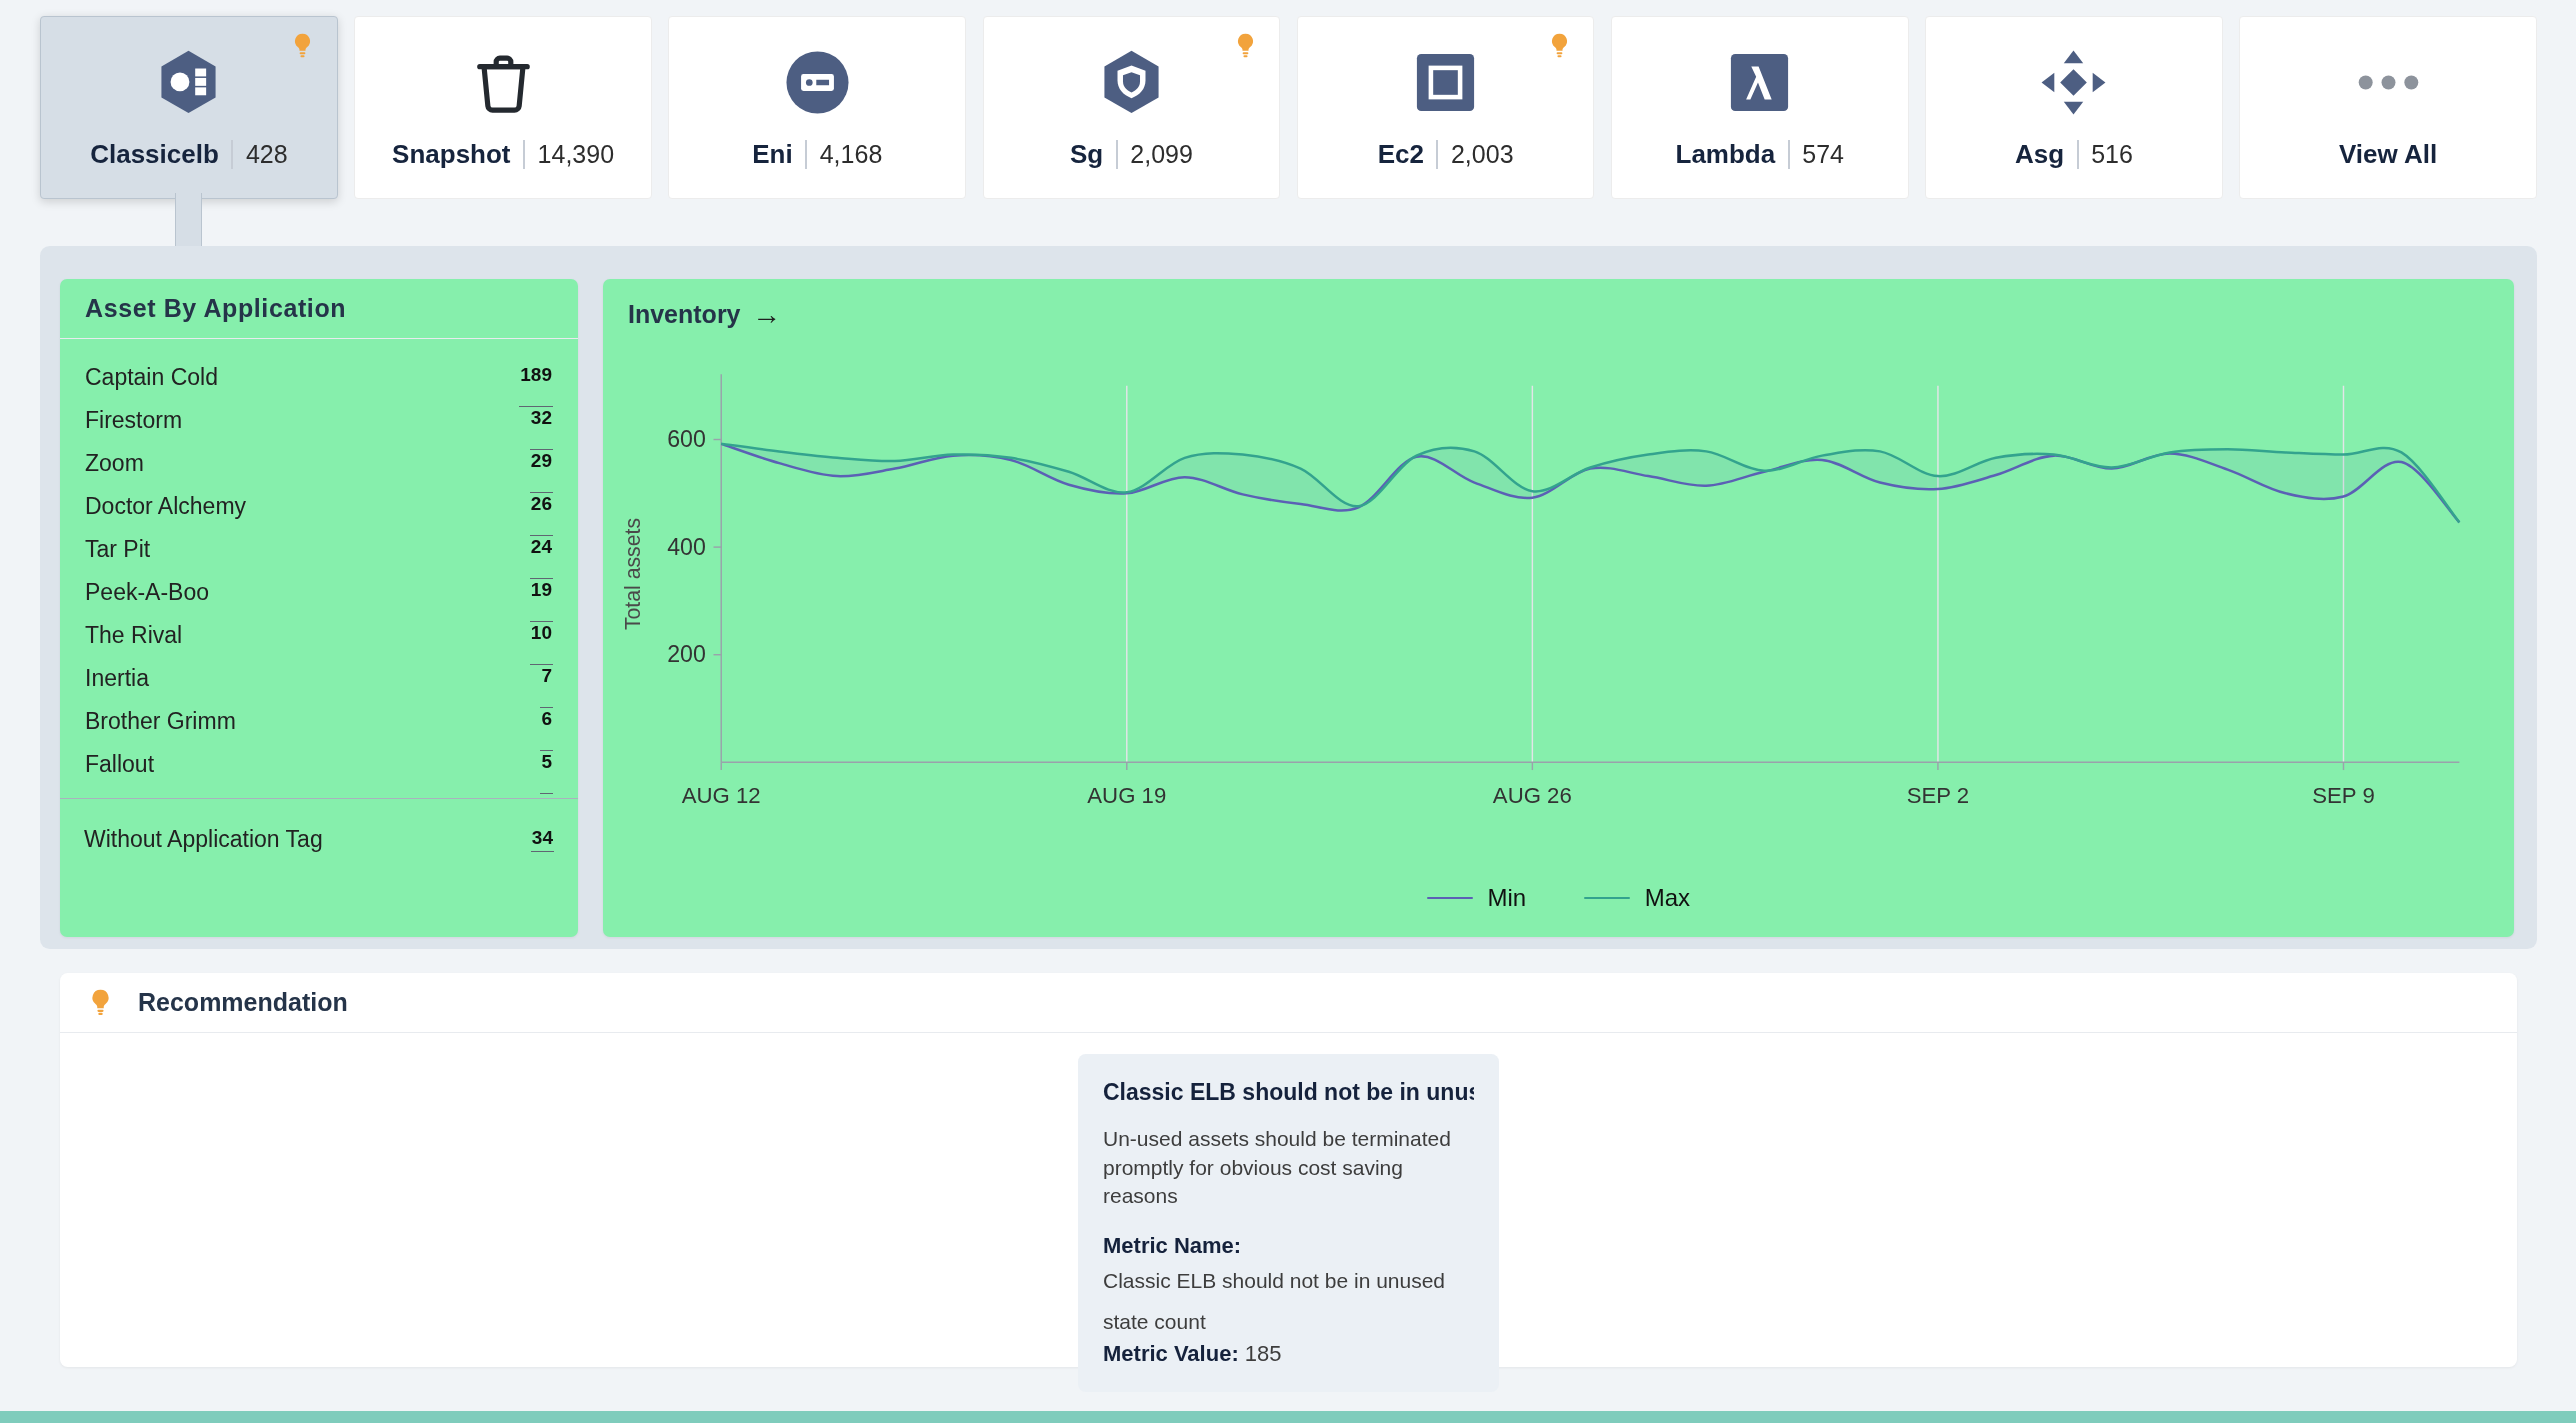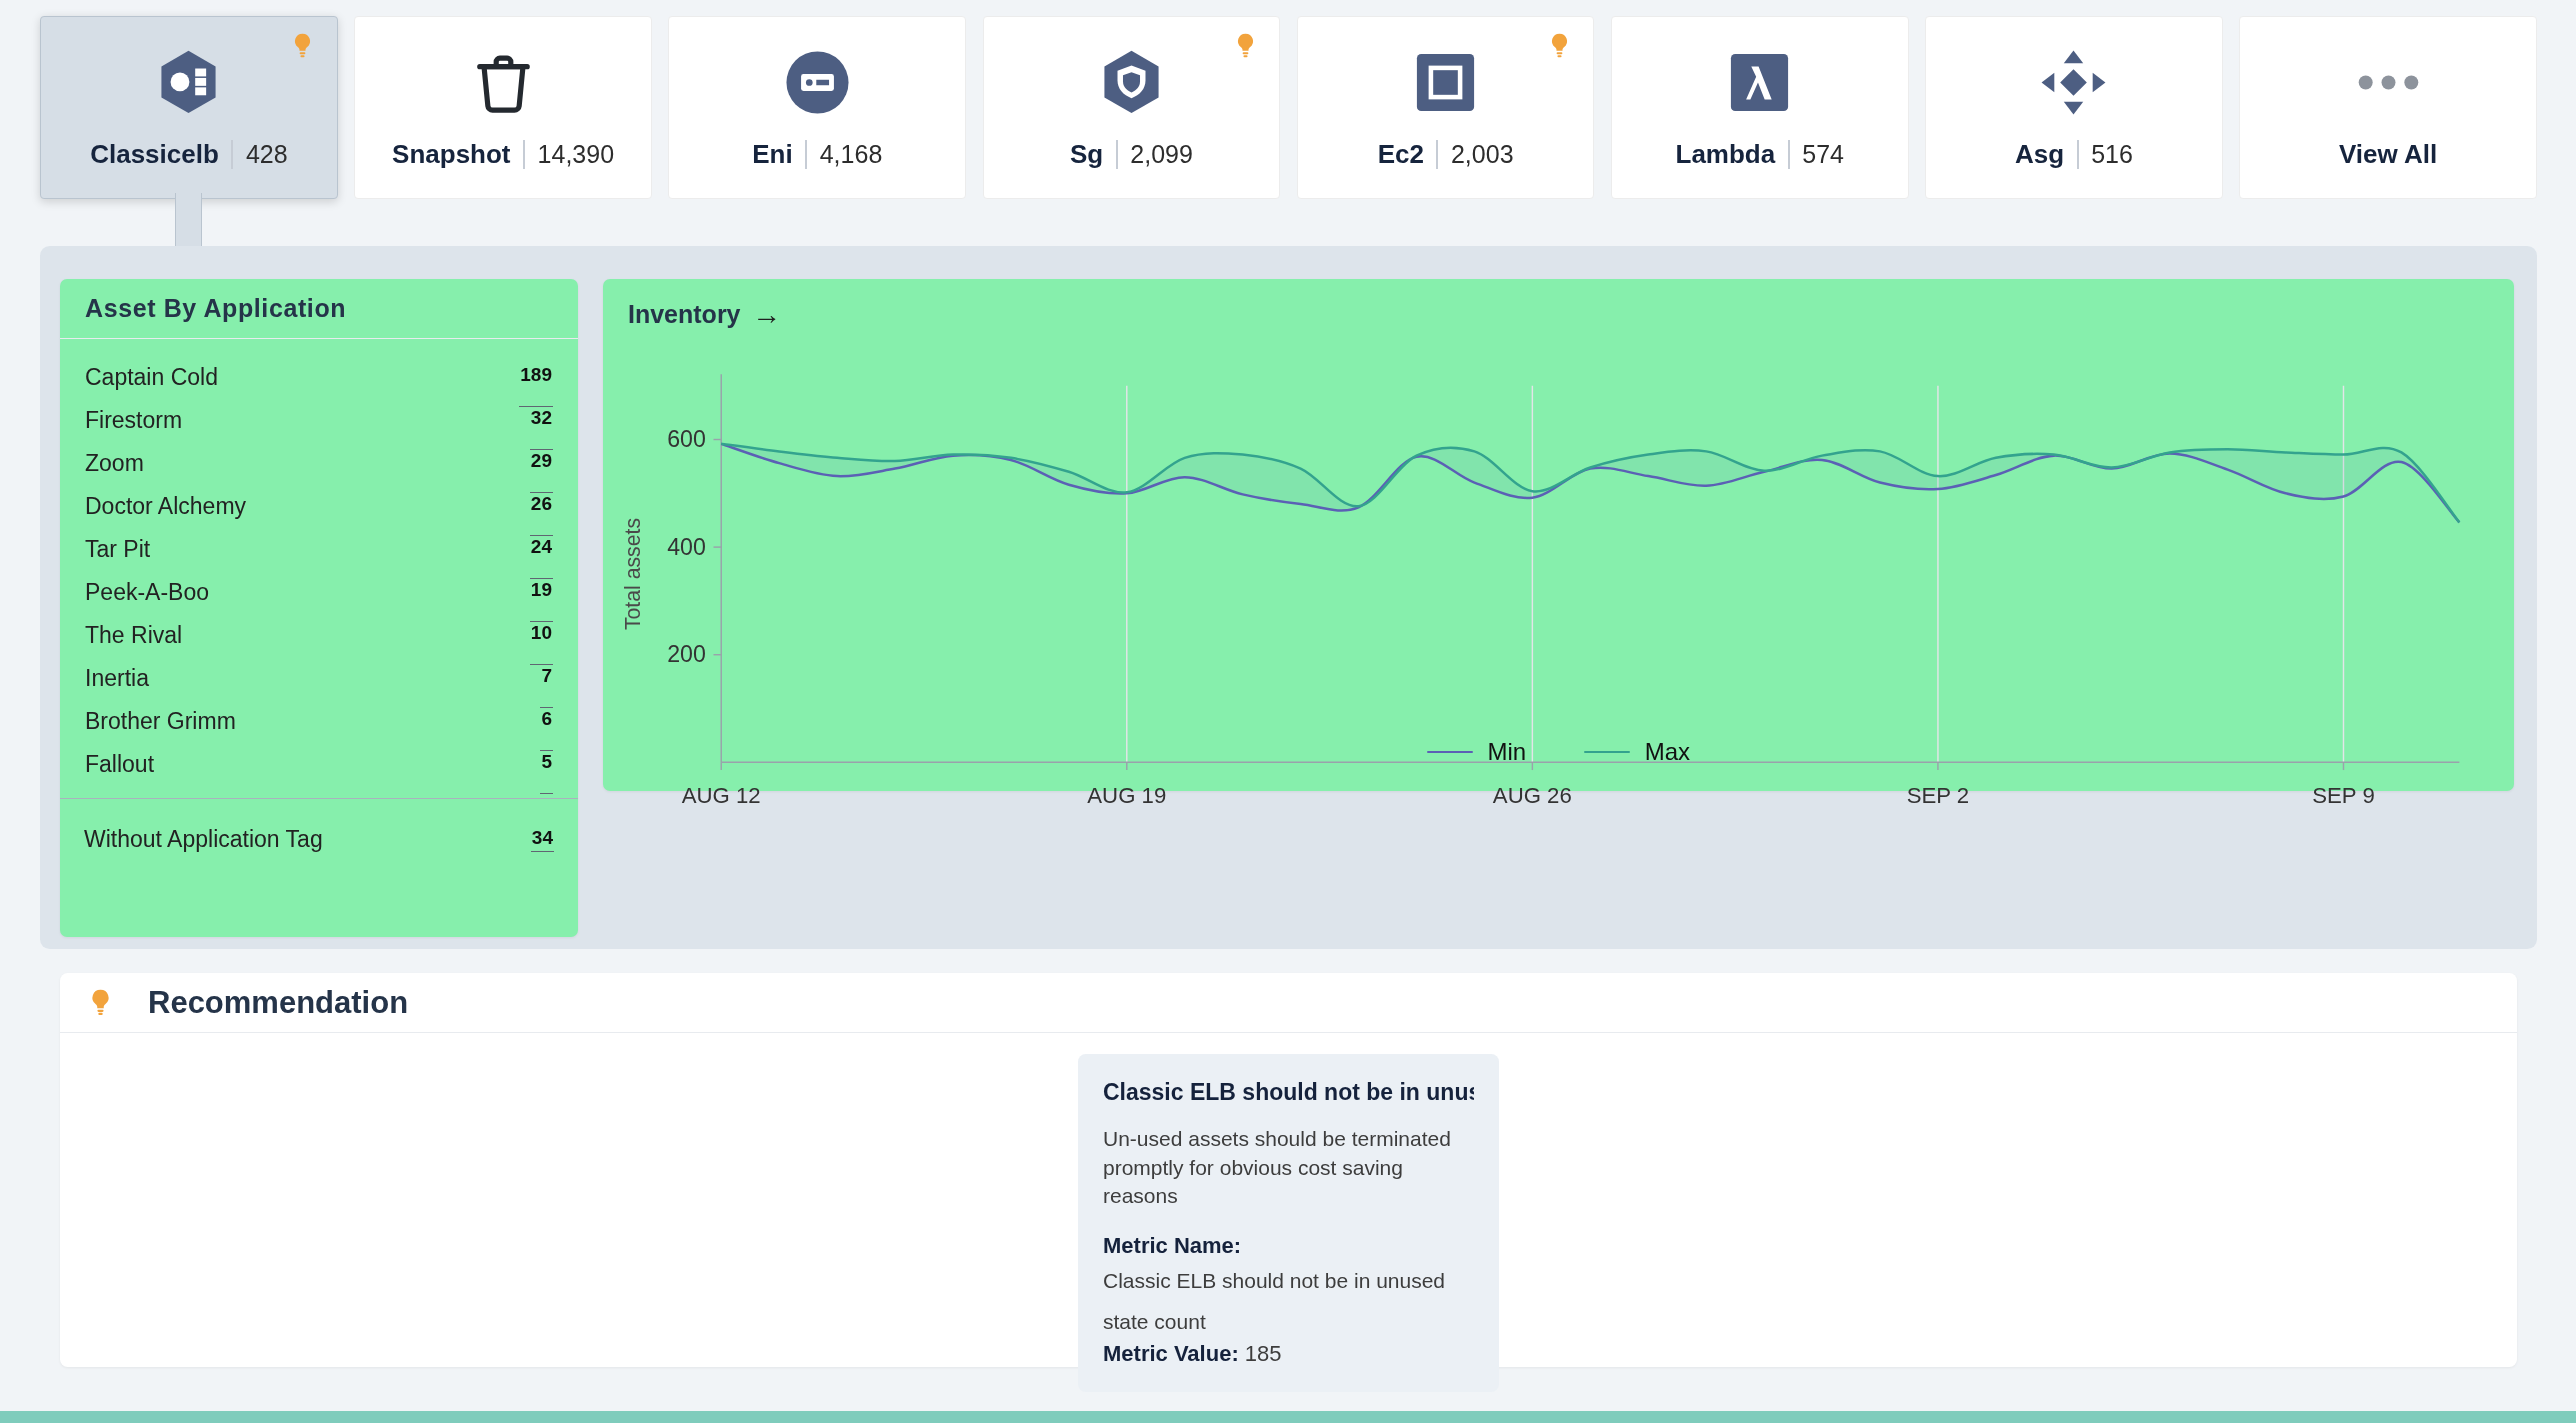--- a/index.html
+++ b/index.html
@@ -27,31 +27,31 @@
   .card-header{height:60px;display:flex;align-items:center;gap:11.6px;padding:0 25px;font-size:25px;font-weight:700;color:#253449;border-bottom:1px solid #e8ebef;letter-spacing:0.6px}
 
   .asset-card{position:absolute;left:20px;top:33px;width:518px;height:658px}
   .asset-list{padding:25px 25px 0}
   .asset-row{display:flex;justify-content:space-between;height:43px;font-size:23px}
   .asset-name{color:#222}
   .asset-count{font-weight:700;font-size:19px;color:#111;border-bottom:1.9px solid #5f6672;padding:0 1px 1.9px;cursor:pointer}
   .asset-divider{border:none;border-top:1.9px solid #a9b2bd;margin:3.9px 0 0}
   .asset-footer{display:flex;justify-content:space-between;align-items:center;padding:27px 24px 0;font-size:23px}
 
-  .inventory-card{position:absolute;left:563px;top:33px;width:1911px;height:512px}
+  .inventory-card{position:absolute;left:563px;top:33px;width:1911px;height:658px}
   .inv-header{display:flex;align-items:center;gap:11.6px;padding:21px 25px 0;font-size:25px;font-weight:700;color:#253449}
   .inv-arrow{font-size:29px;font-weight:400;color:#1f1f1f;line-height:1}
   .chart-area{position:absolute;left:11.6px;top:68px;width:1883px;height:483px}
   .legend{position:absolute;left:0;right:0;bottom:25px;display:flex;justify-content:center;gap:58px}
   .legend-item{display:flex;align-items:center;gap:14.5px;font-size:24px;color:#111;cursor:pointer}
   .legend-line{width:46px;height:2.9px;border-radius:1.9px}
 
   
   .rec-panel{position:absolute;left:60px;top:973px;width:2457px;height:394px;background:#fff;border-radius:7.7px;box-shadow:0 1px 2.9px rgba(0,0,0,.06)}
-  .rec-header{height:60px;display:flex;align-items:center;gap:32px;padding:0 25px;border-bottom:1px solid #e8ebef;font-size:31px;font-weight:700;color:#253449}
+  .rec-header{height:60px;display:flex;align-items:center;gap:22px;padding:0 25px;border-bottom:1px solid #e8ebef;font-size:25px;font-weight:700;color:#253449}
   .rec-bulb{width:31px;height:31px}
   .rec-bulb svg{width:100%;height:100%}
   .rec-card{margin:21px auto 0;width:421px;min-height:319px;background:#ebf0f5;border-radius:7.7px;padding:25px;cursor:pointer}
   .rec-title{font-size:23px;font-weight:700;color:#15223c;margin-bottom:19.3px;white-space:nowrap;overflow:hidden}
   .rec-desc{font-size:21px;color:#3d3d3d;line-height:1.35;margin-bottom:23px}
   .rec-metric-label{font-size:22px;font-weight:700;color:#15223c;margin-bottom:9.7px}
   .rec-metric-text{font-size:21px;color:#3d3d3d;margin-bottom:17.4px}
   .rec-state{font-size:21px;color:#3d3d3d;margin-bottom:7px}
   .rec-value-line{font-size:22px;color:#3d3d3d}
   .rec-value-line b{color:#15223c}

